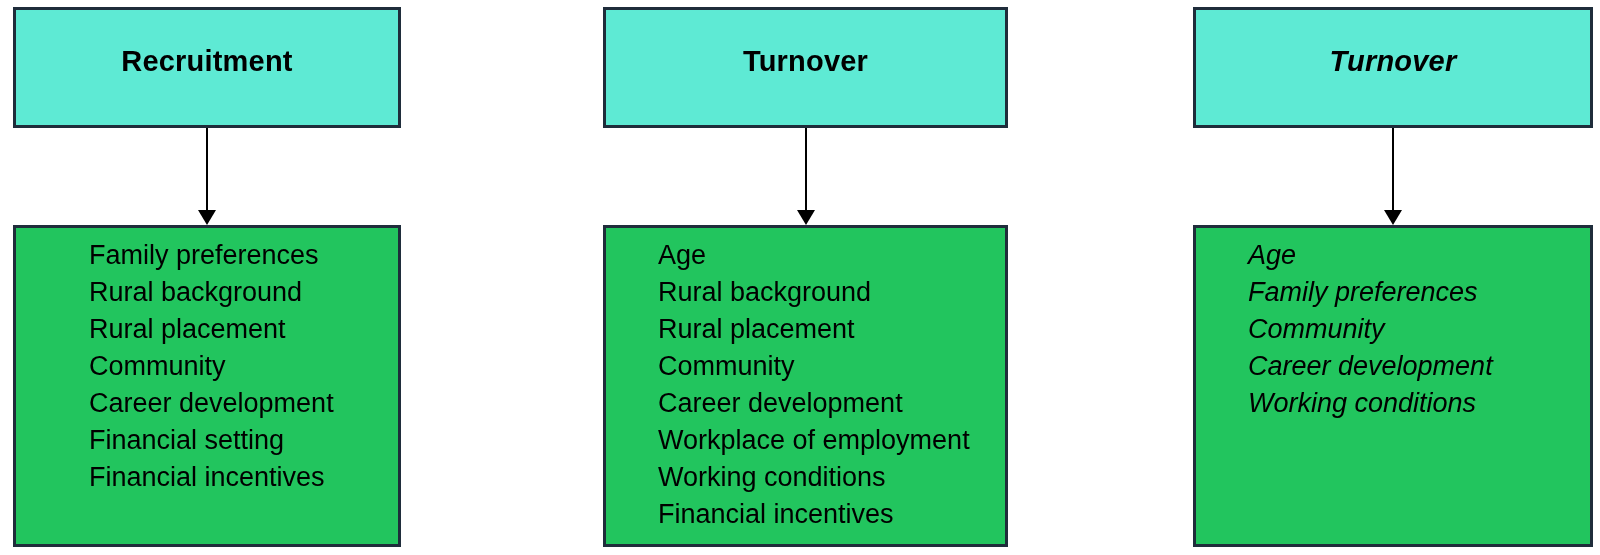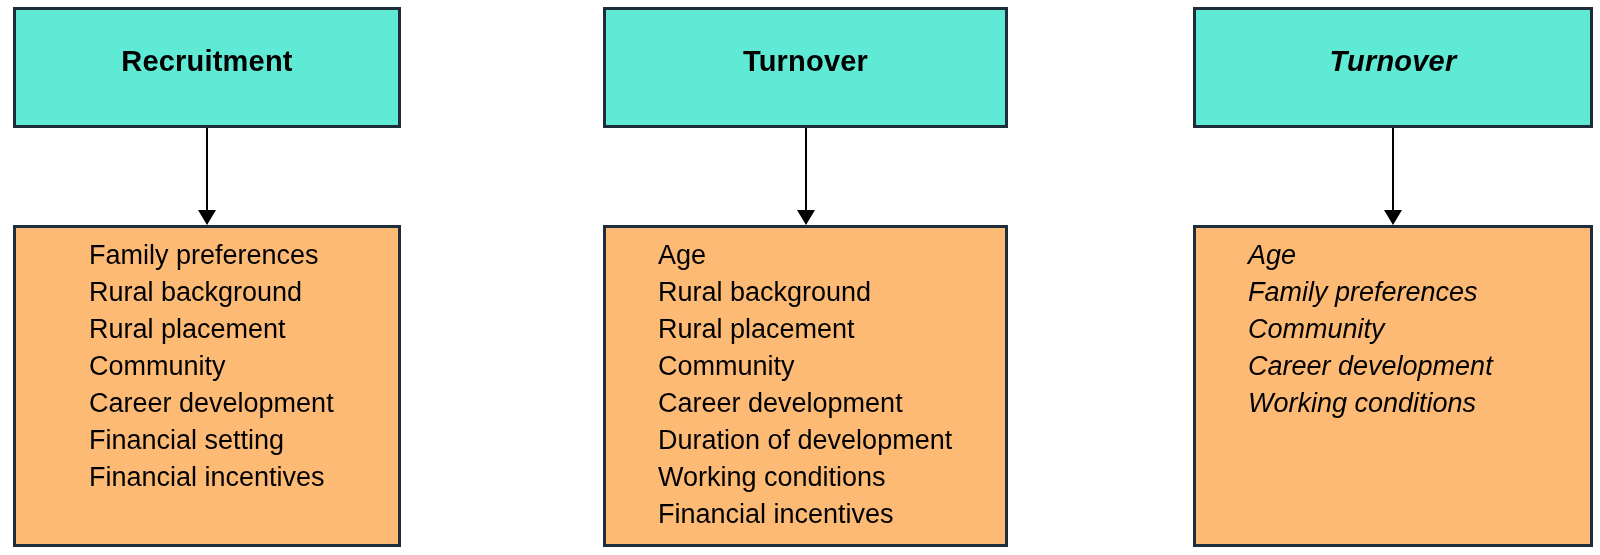--- a/index.html
+++ b/index.html
@@ -60,21 +60,21 @@
     border-left: 9px solid transparent;
     border-right: 9px solid transparent;
     border-top: 15px solid #000000;
     margin-top: -1px;
   }
 
   .list-box {
     box-sizing: border-box;
     height: 322px;
     border: 3px solid #1f2d3b;
-    background: #fdba74;
+    background: #22c55e;
     padding: 9px 10px 8px 52px;
     display: flex;
     flex-direction: column;
   }
   #col-0 .list-box { padding-left: 73px; }
 
   .list-item {
     font-size: 27px;
     line-height: 37px;
     white-space: nowrap;
@@ -109,21 +109,21 @@
   <div class="connector">
     <div class="line"></div>
     <div class="head"></div>
   </div>
   <div class="list-box">
     <span class="list-item">Age</span>
     <span class="list-item">Rural background</span>
     <span class="list-item">Rural placement</span>
     <span class="list-item">Community</span>
     <span class="list-item">Career development</span>
-    <span class="list-item">Duration of development</span>
+    <span class="list-item">Workplace of employment</span>
     <span class="list-item">Working conditions</span>
     <span class="list-item">Financial incentives</span>
   </div>
 </div>
 
 <div class="column" id="col-2">
   <div class="header-box">
     <span class="header-title">Turnover</span>
   </div>
   <div class="connector">

